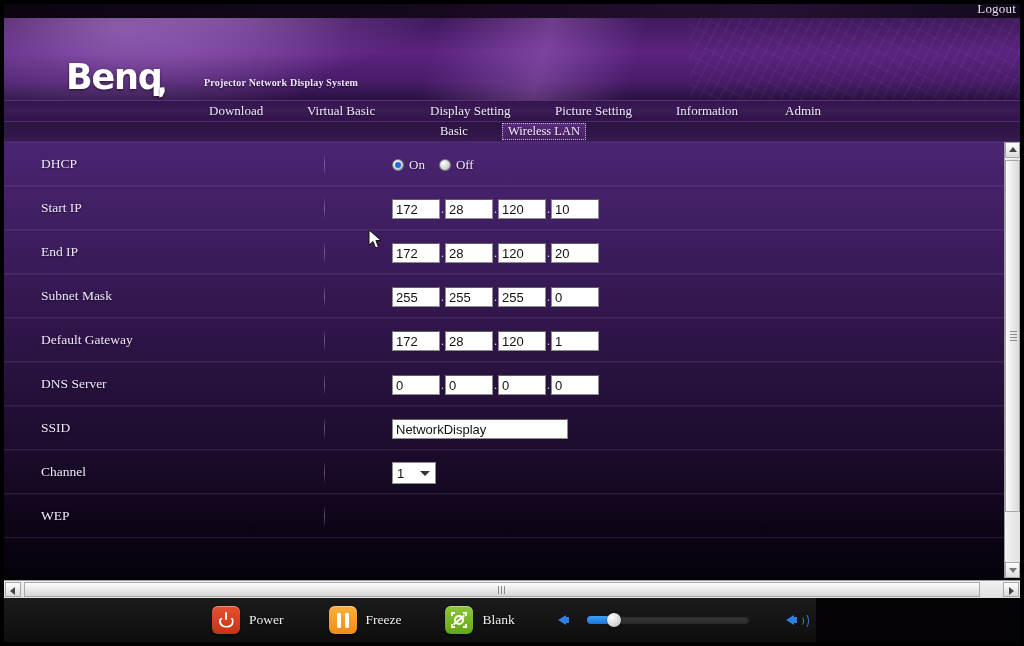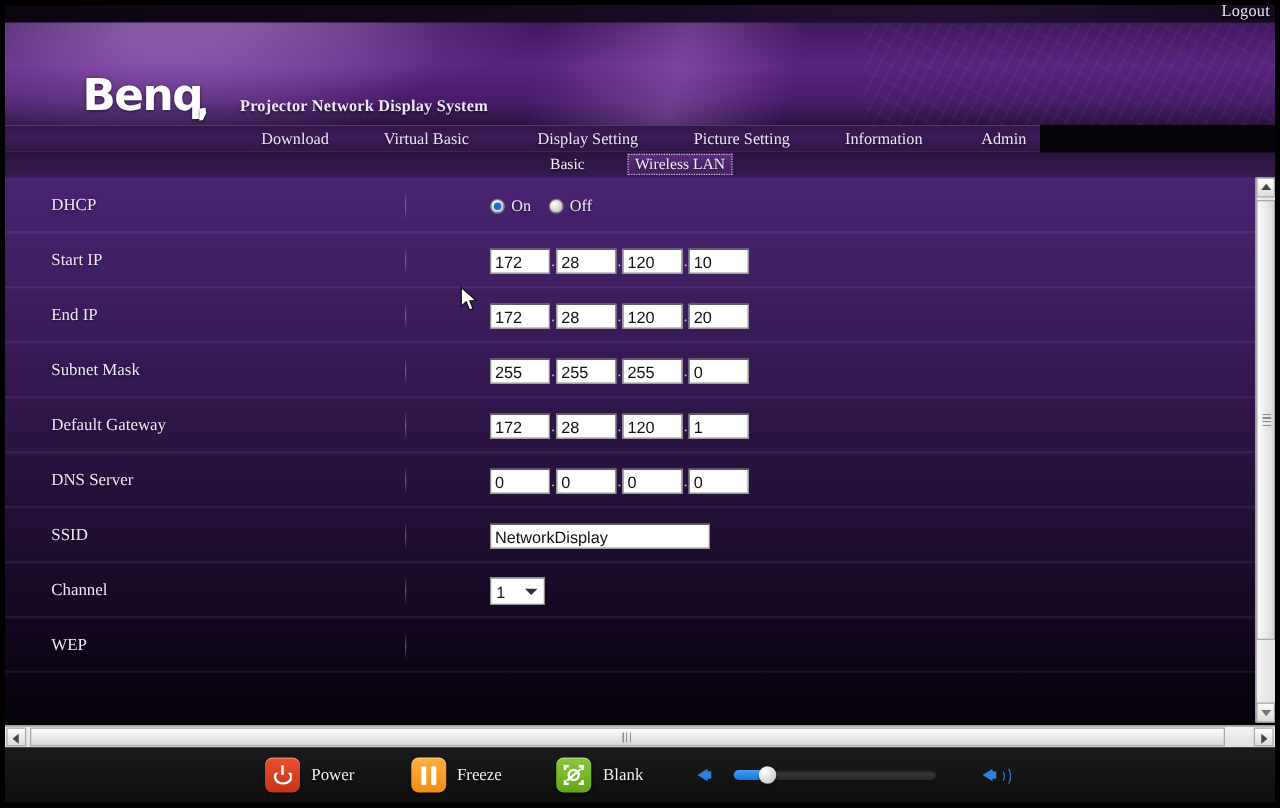--- a/index.html
+++ b/index.html
@@ -43,28 +43,28 @@
   }
   .logo{
     position:absolute;left:62px;top:42px;
     font-family:"DejaVu Sans", sans-serif;
     font-weight:bold;font-size:35px;line-height:35px;color:#fff;
     letter-spacing:-1.2px;
     text-shadow:0 1px 3px rgba(0,0,0,.55);
   }
   .logo .tail{display:inline-block;transform:translate(-6px,4px) rotate(-8deg);font-size:28px;}
   .brand-sub{
-    position:absolute;left:188px;top:59px;
-    color:#efe6fa;font-size:13px;font-weight:bold;letter-spacing:.2px;
+    position:absolute;left:200px;top:59px;
+    color:#efe6fa;font-size:10px;font-weight:bold;letter-spacing:.2px;
     text-shadow:0 1px 2px rgba(0,0,0,.6);
   }
 
   
   .nav{
-    position:absolute;left:4px;top:100px;width:828px;height:22px;
+    position:absolute;left:4px;top:100px;width:1016px;height:22px;
     background:linear-gradient(180deg,#33164b 0%,#3d1b58 50%,#2e1444 100%);
     border-top:1px solid #5d2f82;border-bottom:1px solid #54287a;
     box-sizing:border-box;
   }
   .nav-inner{position:relative;height:100%;}
   .nav-item{
     position:absolute;top:2px;color:#f0e7fb;font-size:13px;cursor:pointer;
     text-shadow:0 1px 2px rgba(0,0,0,.6);white-space:nowrap;
   }
   .subnav{
@@ -182,21 +182,21 @@
   .hthumb{
     position:absolute;left:20px;top:1px;width:956px;height:15px;
     background:linear-gradient(180deg,#fdfdfd,#ececec 45%,#d6d6d6);
     border:1px solid #a8a8a8;box-sizing:border-box;cursor:pointer;
   }
   .grip-h{position:absolute;left:50%;top:3px;margin-left:-4px;width:9px;height:8px;
     background:repeating-linear-gradient(90deg,#8b8b8b 0 1px,transparent 1px 3px);}
 
   
   .toolbar{
-    position:absolute;left:4px;bottom:4px;width:1016px;height:44px;
+    position:absolute;left:4px;bottom:4px;width:812px;height:44px;
     background:linear-gradient(180deg,#1b1b1b 0%,#151515 45%,#0e0e0e 100%);
     display:flex;align-items:center;
   }
   .tb-item{display:flex;align-items:center;cursor:pointer;}
   .tb-icon{
     width:28px;height:28px;border-radius:6px;display:flex;align-items:center;justify-content:center;
     box-shadow:inset 0 1px 0 rgba(255,255,255,.35),0 1px 2px rgba(0,0,0,.6);
   }
   .tb-label{margin-left:9px;color:#f0eef6;font-size:13.5px;text-shadow:0 1px 2px #000;}
   .ic-power{background:linear-gradient(180deg,#e8512f,#c6331a);}

